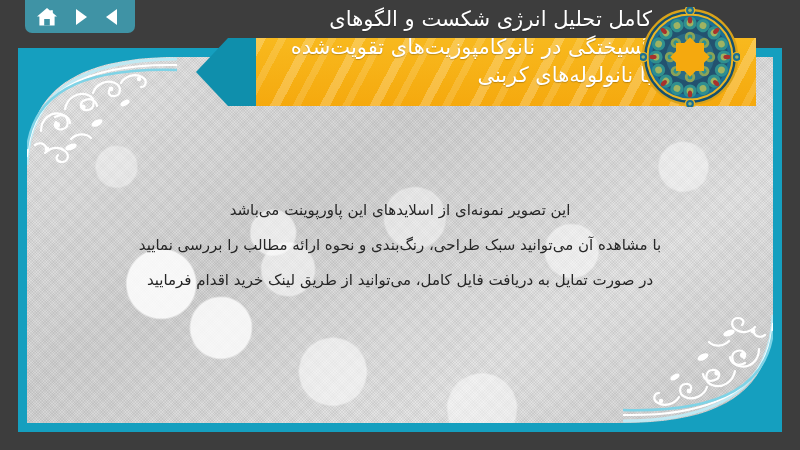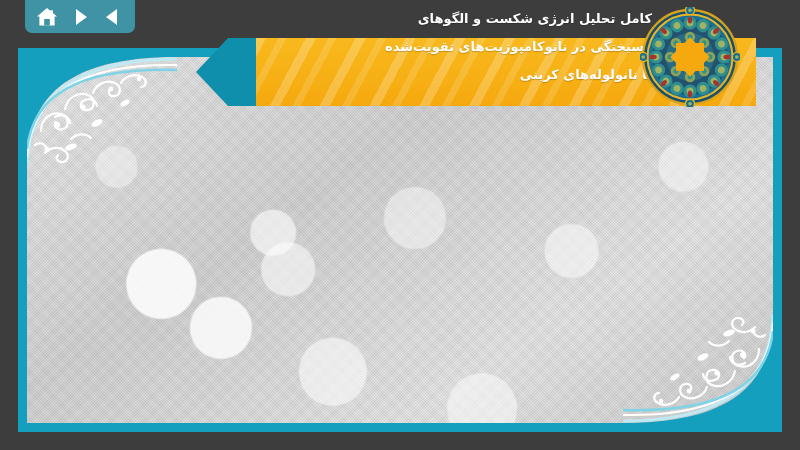--- a/index.html
+++ b/index.html
@@ -122,23 +122,23 @@
     clip-path: polygon(0 50%, 32px 0, 100% 0, 100% 100%, 32px 100%);
   }
   .banner-text {
     position: absolute;
     left: 70px; top: -33px;
     right: 104px;
     text-align: right;
     direction: rtl;
     color: #ffffff;
     font-family: "DejaVu Sans", sans-serif;
-    font-size: 13px;
+    font-size: 21px;
     line-height: 28px;
-    font-weight: 700;
+    font-weight: 400;
     text-shadow: 0 1px 1px rgba(0,0,0,.22);
     z-index: 25;
   }
   .banner-text .tl2, .banner-text .tl3 { }
 
   
   .medallion {
     position: absolute;
     right: 16px; top: -31px;
     width: 100px; height: 100px;
@@ -260,20 +260,25 @@
             <circle cx="84" cy="32" r="2.4"></circle>
             <circle cx="112" cy="22" r="2.2"></circle>
             <circle cx="20" cy="92" r="2.4"></circle>
             <ellipse cx="70" cy="66" rx="6" ry="3" transform="rotate(-28 70 66)"></ellipse>
             <ellipse cx="44" cy="90" rx="6" ry="3" transform="rotate(-20 44 90)"></ellipse>
             <ellipse cx="98" cy="46" rx="5" ry="2.6" transform="rotate(-30 98 46)"></ellipse>
           </g>
         </svg>
       </div>
 
+      <div class="body-text">
+        <p>این تصویر نمونه‌ای از اسلایدهای این پاورپوینت می‌باشد</p>
+        <p>با مشاهده آن می‌توانید سبک طراحی، رنگ‌بندی و نحوه ارائه مطالب را بررسی نمایید</p>
+        <p>در صورت تمایل به دریافت فایل کامل، می‌توانید از طریق لینک خرید اقدام فرمایید</p>
+      </div>
 
     </div>
   </div>
 
   <div class="title-banner">
     <div class="banner-arrow"></div>
     <div class="banner-body"></div>
 
     <div class="banner-text">
       <div class="tl1">کامل تحلیل انرژی شکست و الگوهای</div>

